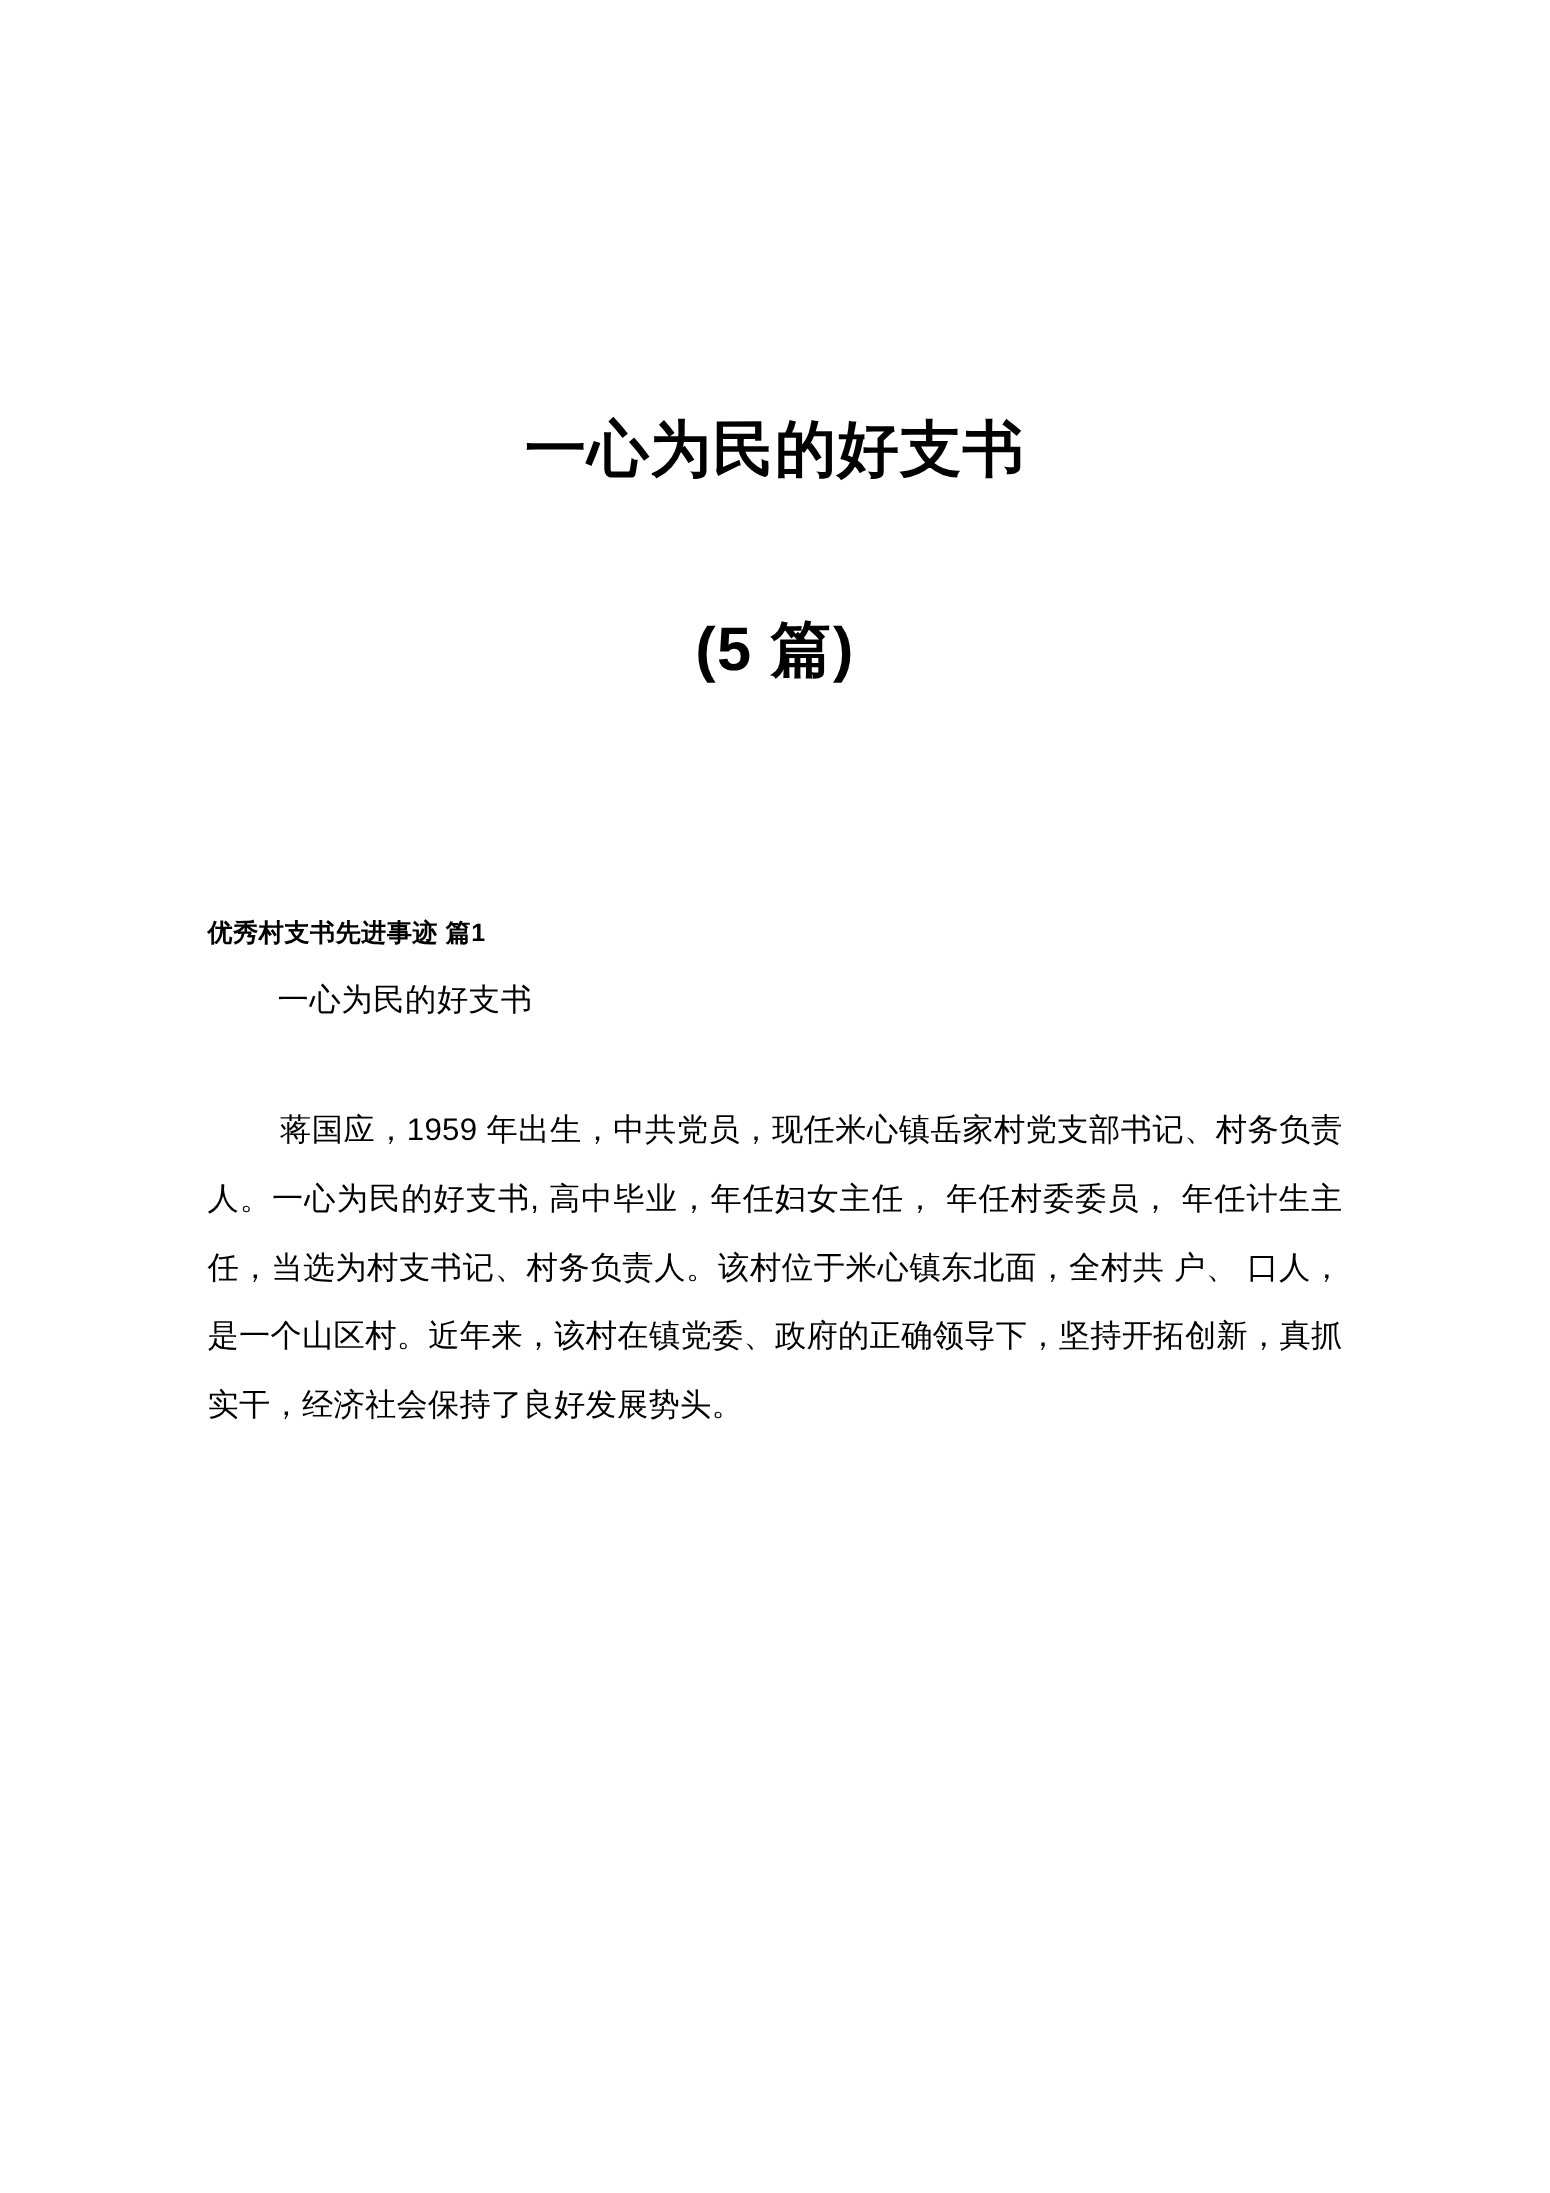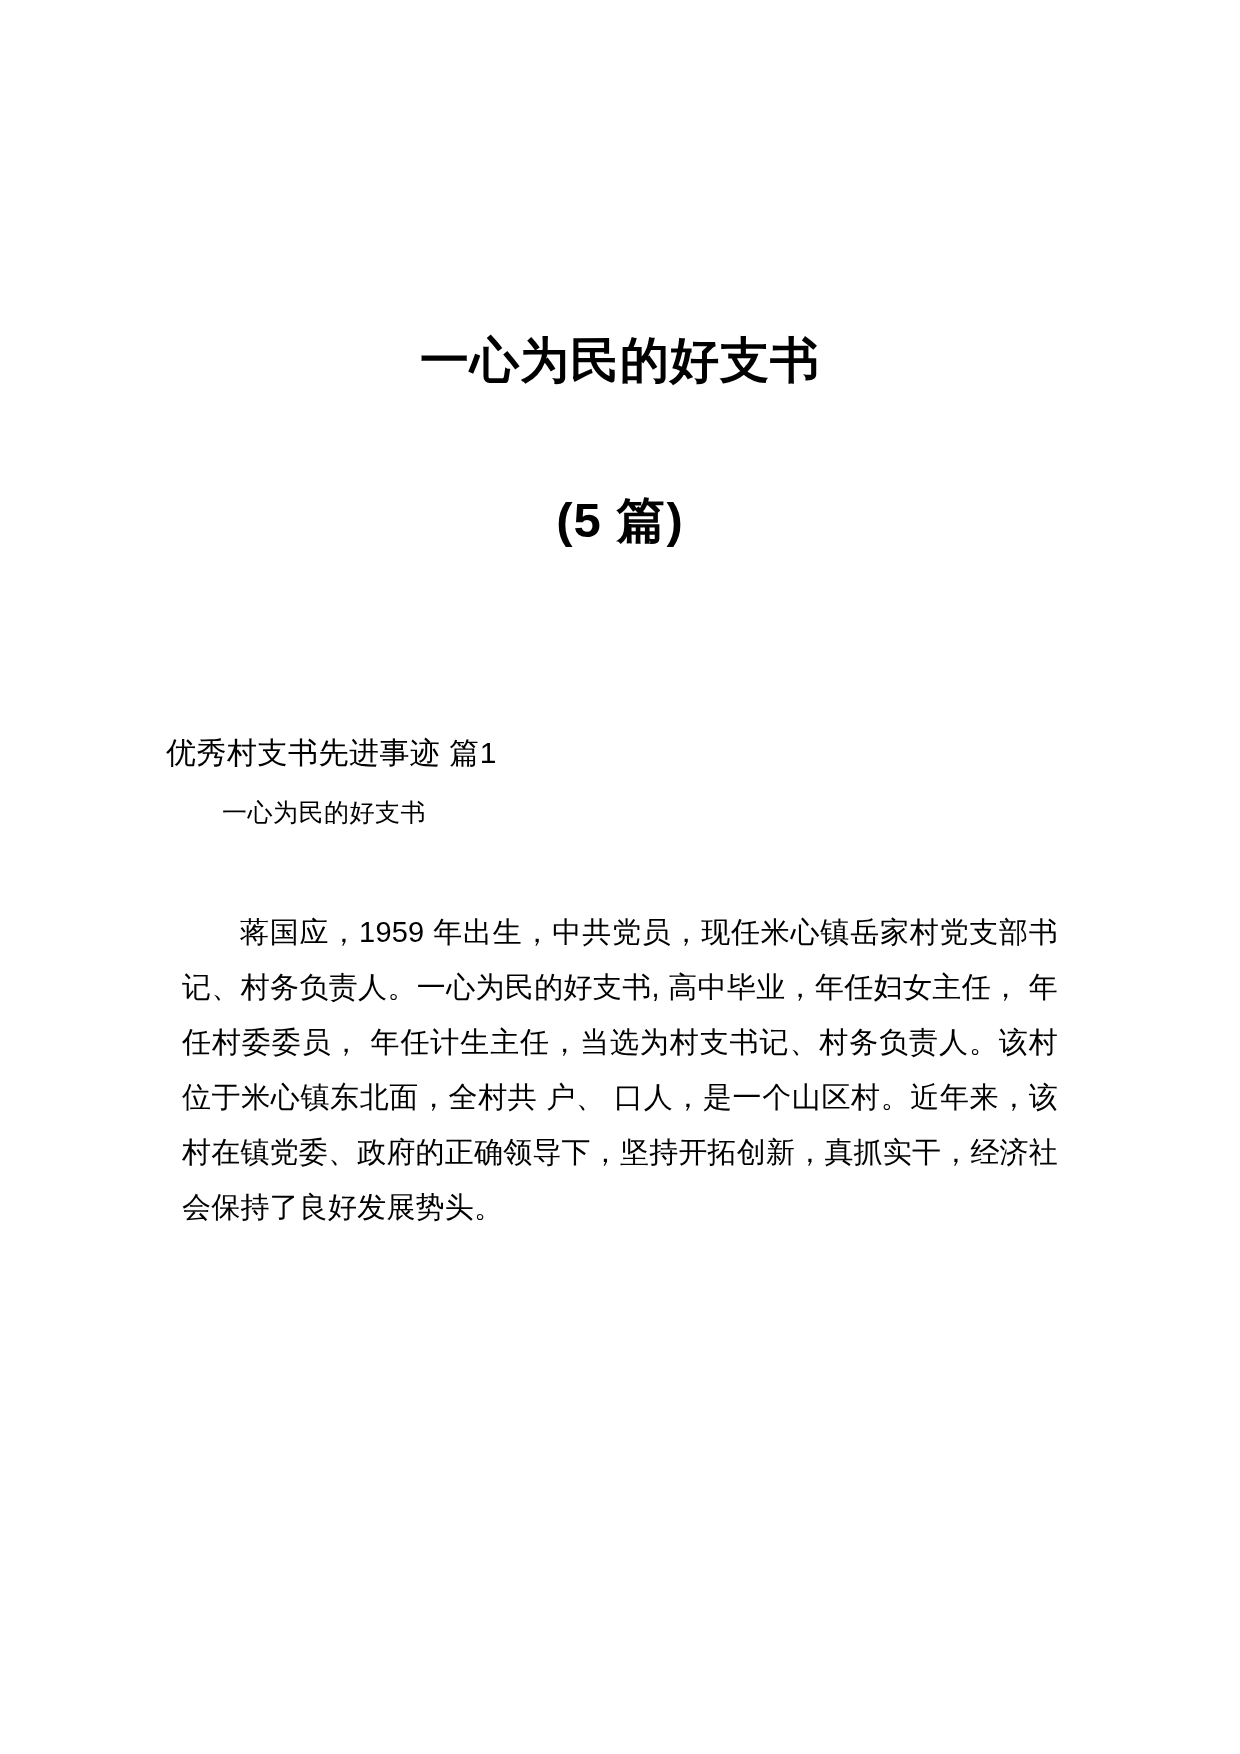--- a/index.html
+++ b/index.html
@@ -42,45 +42,45 @@
     font-weight: bold;
     line-height: 1.15;
     text-align: center;
     margin: 0;
     padding-top: 104px;
     letter-spacing: 1px;
   }
 
   
   .section-heading {
-    font-size: 30px;
-    font-weight: normal;
+    font-size: 20px;
+    font-weight: bold;
     line-height: 1.2;
     margin: 0;
     padding-top: 186px;
     letter-spacing: 0.5px;
   }
   .section-subheading {
     font-size: 25px;
     font-weight: normal;
     line-height: 1.2;
     margin: 0;
     padding-top: 26px;
     text-indent: 56px;
     letter-spacing: 0.5px;
   }
 
   
   .body-para {
-    font-size: 29px;
+    font-size: 25px;
     line-height: 55px;
     text-align: justify;
     text-justify: inter-ideograph;
     text-indent: 58px;
-    margin: 16px;
+    margin: 0;
     letter-spacing: 0.2px;
   }
   .para-gap-1 { padding-top: 62px; }
   .para-gap-2 { padding-top: 55px; }
 </style>
 </head>
 <body>
 
 <div class="page">
   <div class="content">

